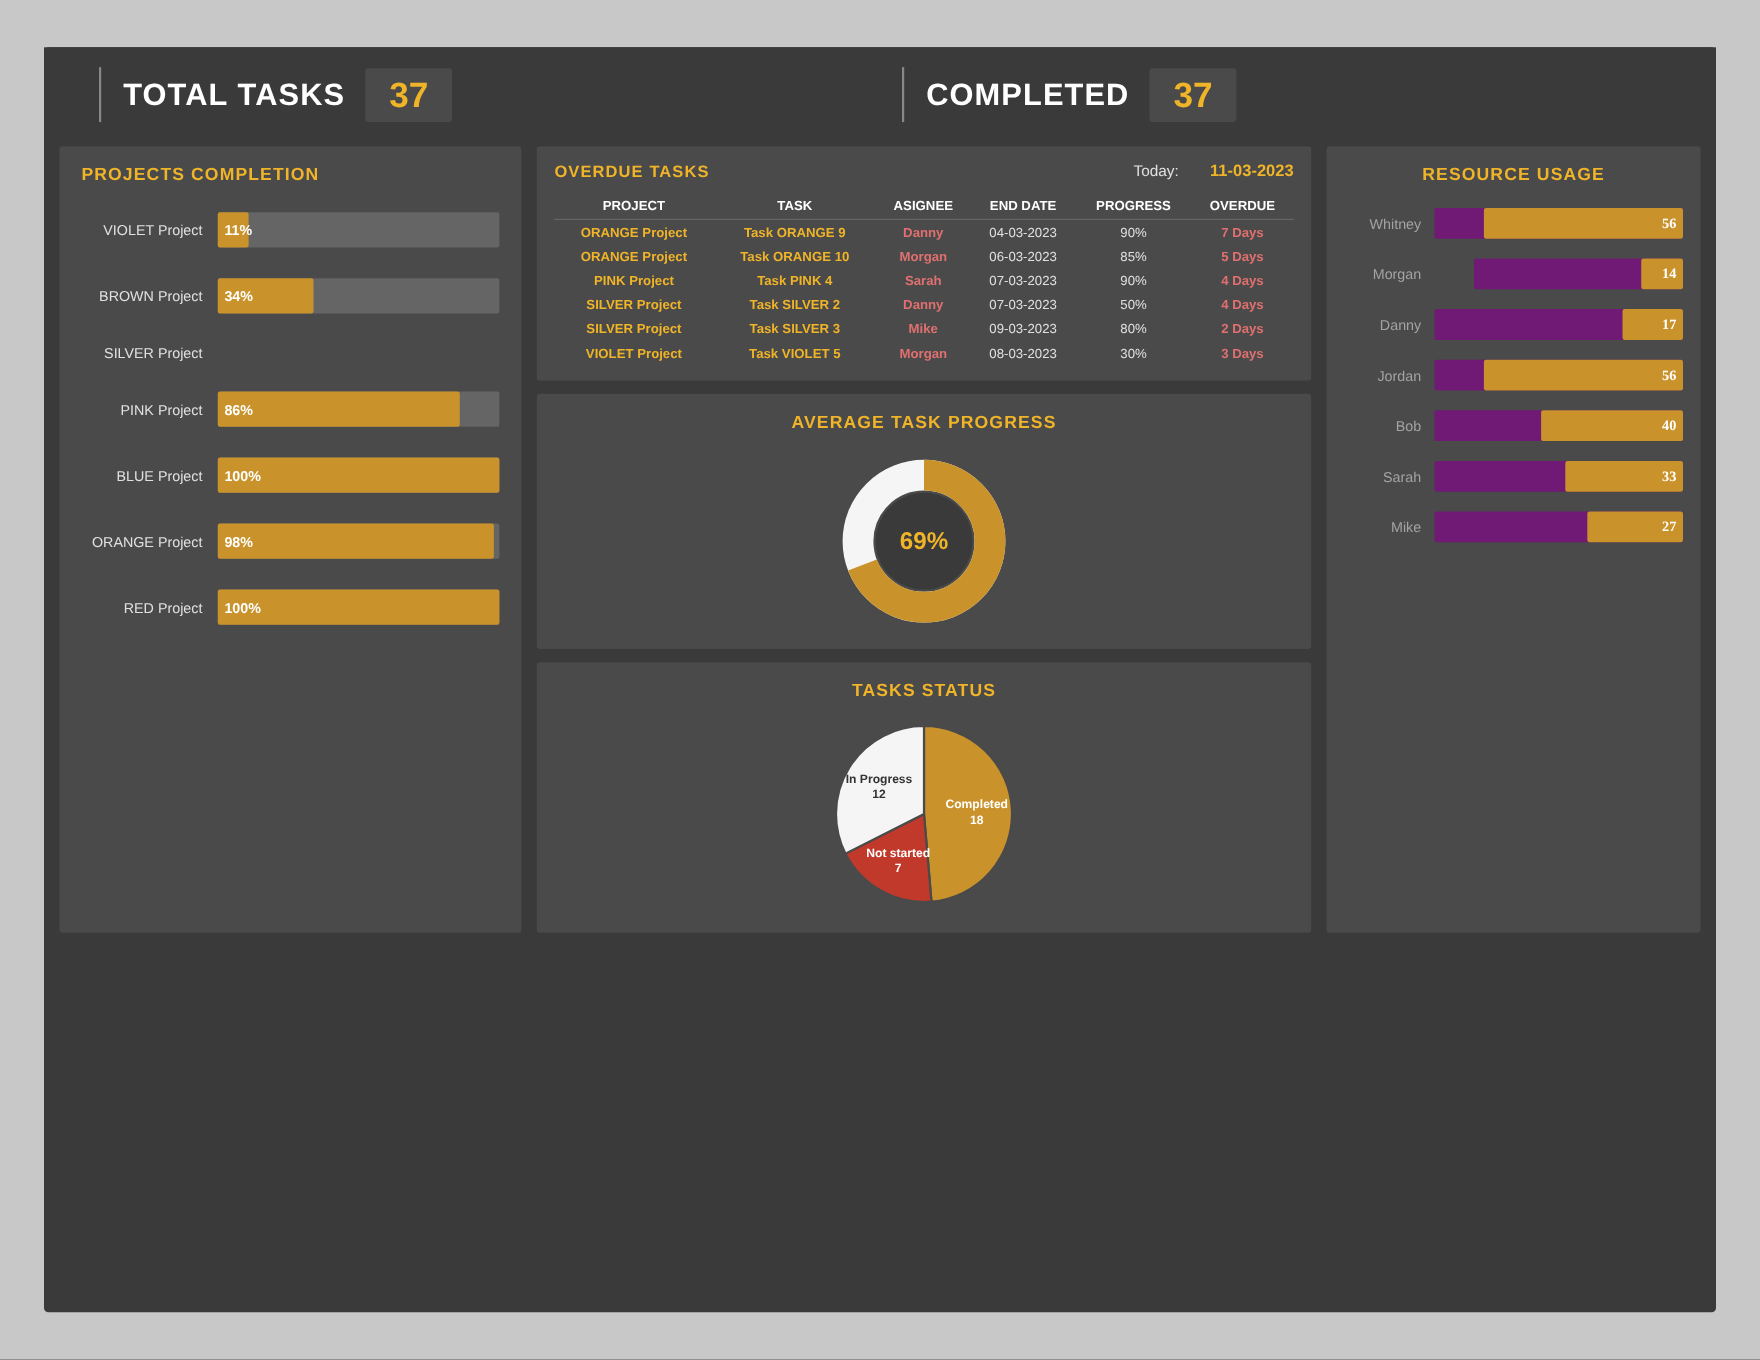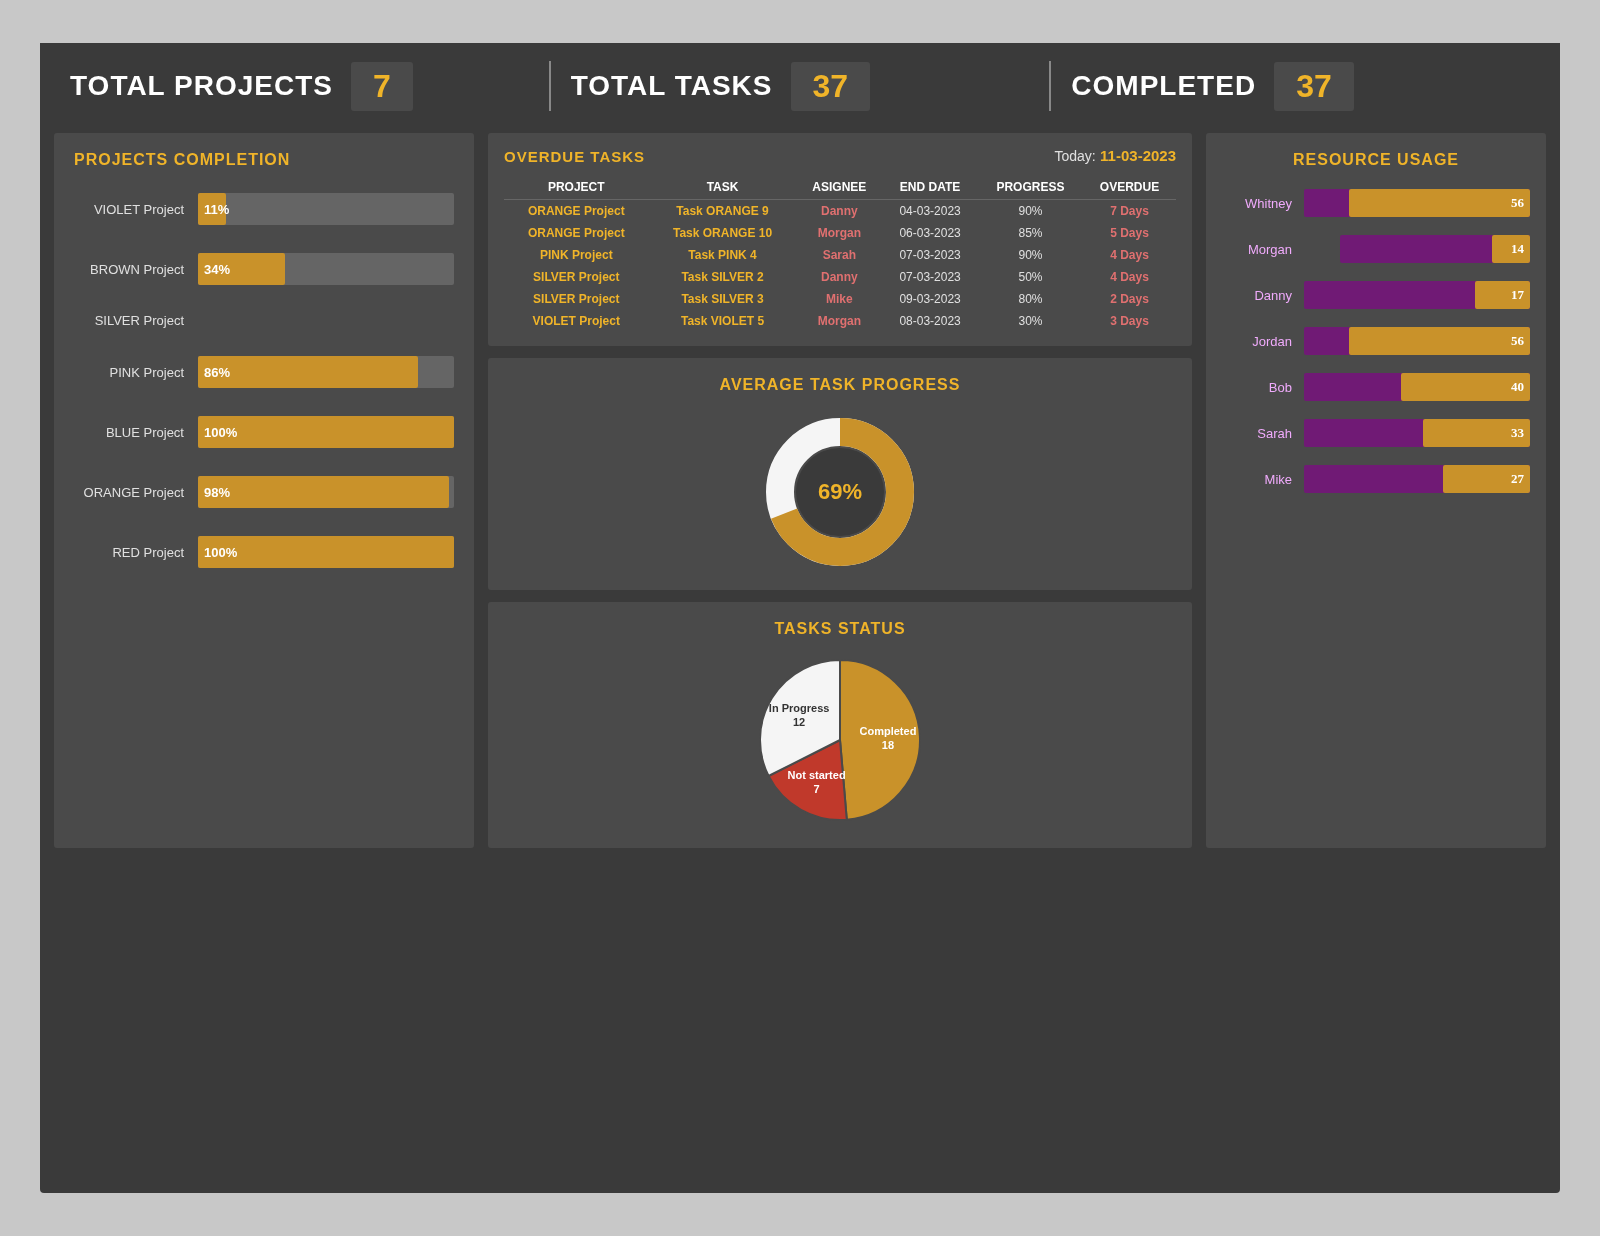--- a/index.html
+++ b/index.html
@@ -250,21 +250,21 @@
       text-transform: uppercase;
       margin-bottom: 20px;
       text-align: center;
     }
     .resource-row {
       display: flex;
       align-items: center;
       margin-bottom: 18px;
     }
     .resource-name {
-      color: #f0abfc;
+      color: #a3a3a3;
       font-size: 13px;
       width: 70px;
       text-align: right;
       margin-right: 12px;
       flex-shrink: 0;
     }
     .resource-bar-wrap {
       flex: 1;
       height: 28px;
       background: #701a75;
@@ -297,24 +297,20 @@
       height: 50px;
       margin: 0 20px;
     }
   </style>
 </head>
 <body>
 
 <div class="dashboard">
 
   <div class="header">
-    <div class="header-section">
-      <span class="header-label">TOTAL PROJECTS</span>
-      <span class="header-value">7</span>
-    </div>
     <div class="header-divider"></div>
     <div class="header-section">
       <span class="header-label">TOTAL TASKS</span>
       <span class="header-value">37</span>
     </div>
     <div class="header-divider"></div>
     <div class="header-section">
       <span class="header-label">COMPLETED</span>
       <span class="header-value">37</span>
     </div>
@@ -379,21 +375,21 @@
         </div>
     </div>
 
     <div class="middle-panel">
 
       <div class="overdue-section">
         <div class="overdue-header-row">
           <span class="overdue-title">OVERDUE TASKS</span>
           <span>
             <span class="today-label">Today:</span>
-            <span class="today-date" style="margin-left:0;text-align:center;">11-03-2023</span>
+            <span class="today-date" style="margin-left:24px;text-align:center;">11-03-2023</span>
           </span>
         </div>
         <table class="overdue-table">
           <thead id="overdue-thead">
               <tr>
                 <th>PROJECT</th>
                 <th>TASK</th>
                 <th>ASIGNEE</th>
                 <th>END DATE</th>
                 <th>PROGRESS</th>

